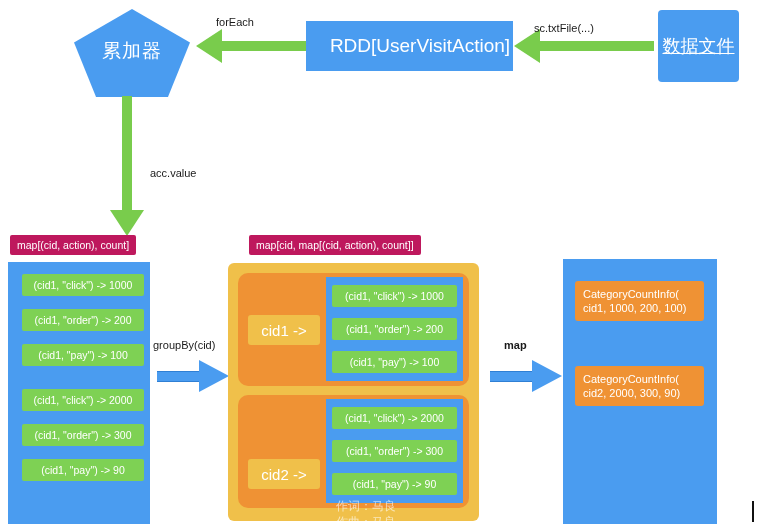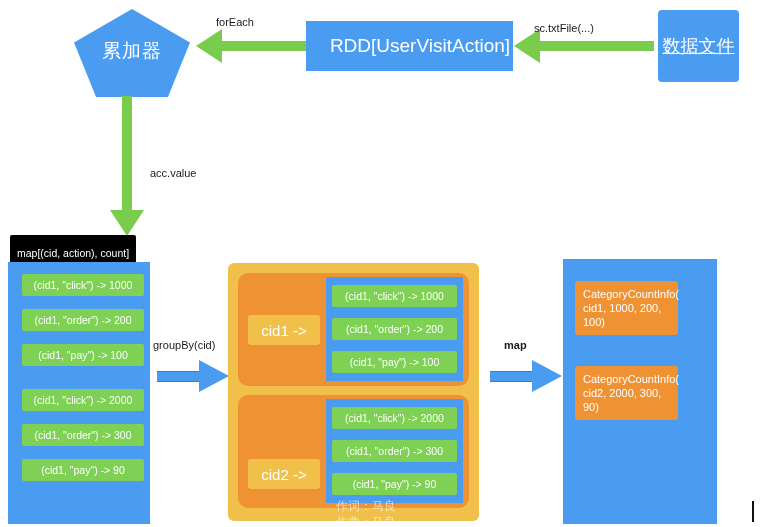--- a/index.html
+++ b/index.html
@@ -126,24 +126,24 @@
 
   
   .edge-label {
     font-size: 11px;
     color: #1a1a1a;
     white-space: nowrap;
   }
 
   
   .tag {
-    background: #000000;
+    background: #be185d;
     color: #ffffff;
     font-size: 10.5px;
-    padding: 12px 7px;
+    padding: 4px 7px;
     border-radius: 2px;
     white-space: nowrap;
     box-sizing: border-box;
   }
   .tag-left  { left: 10px;  top: 235px; }
   .tag-mid   { left: 249px; top: 235px; }
   .tag-right { left: 572px; top: 230px; }
 
   
   .panel-blue {
@@ -168,21 +168,21 @@
   
   .chip-orange {
     background: #ef9234;
     color: #ffffff;
     font-size: 11px;
     padding: 6px 8px;
     border-radius: 3px;
     line-height: 14px;
     box-sizing: border-box;
   }
-  .panel-right .chip-orange { left: 12px; width: 103px; }
+  .panel-right .chip-orange { left: 12px; width: 129px; }
 
   
   .panel-orange {
     left: 228px; top: 263px;
     width: 251px; height: 258px;
     background: #f0c04a;
     border-radius: 6px;
   }
   .group-orange {
     background: #ef9234;
@@ -283,20 +283,21 @@
     <div class="abs chip-green" style="top:162px;">(cid1, "order") -&gt; 300</div>
     <div class="abs chip-green" style="top:197px;">(cid1, "pay") -&gt; 90</div>
   </div>
 
   <div class="abs edge-label" style="left:153px; top:339px;">groupBy(cid)</div>
   <div class="abs barrow barrow-1">
     <span class="tail"></span>
     <span class="head"></span>
   </div>
 
+  <div class="abs tag tag-mid">map[cid, map[(cid, action), count]]</div>
   <div class="abs panel-orange">
 
     <div class="abs group-orange group-1">
       <div class="abs group-key">cid1 -&gt;</div>
       <div class="abs inner-blue">
         <div class="abs chip-green" style="top:8px;">(cid1, "click") -&gt; 1000</div>
         <div class="abs chip-green" style="top:41px;">(cid1, "order") -&gt; 200</div>
         <div class="abs chip-green" style="top:74px;">(cid1, "pay") -&gt; 100</div>
       </div>
     </div>

